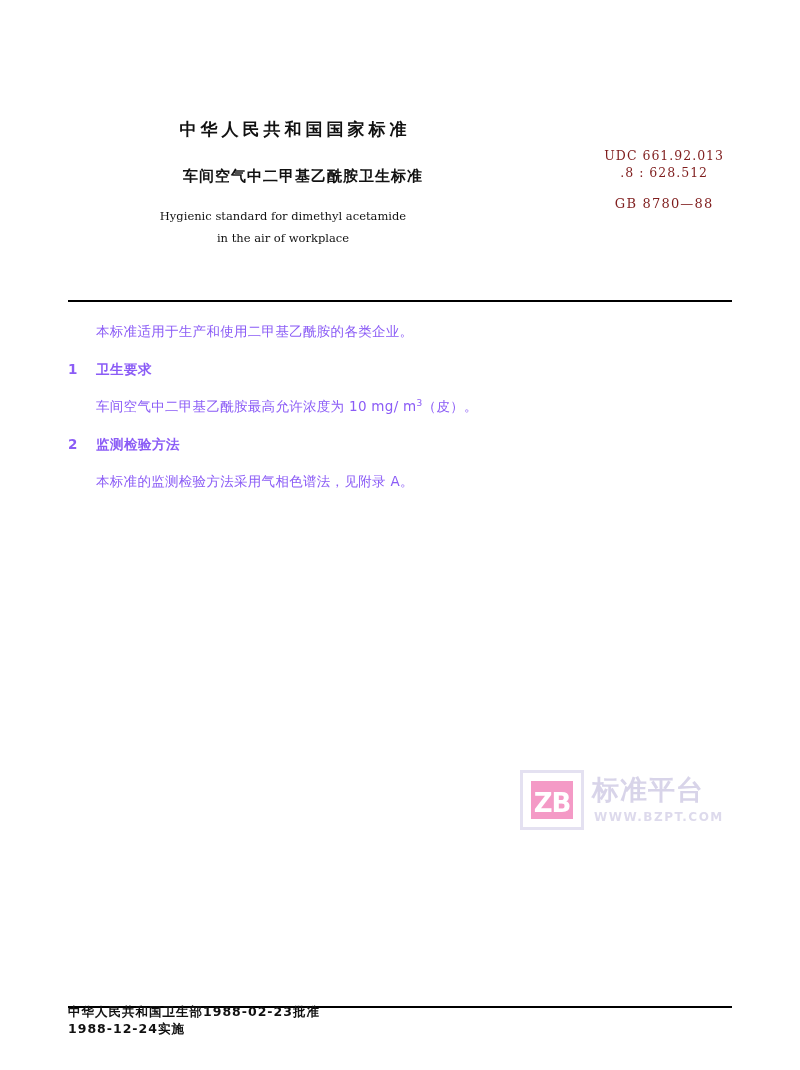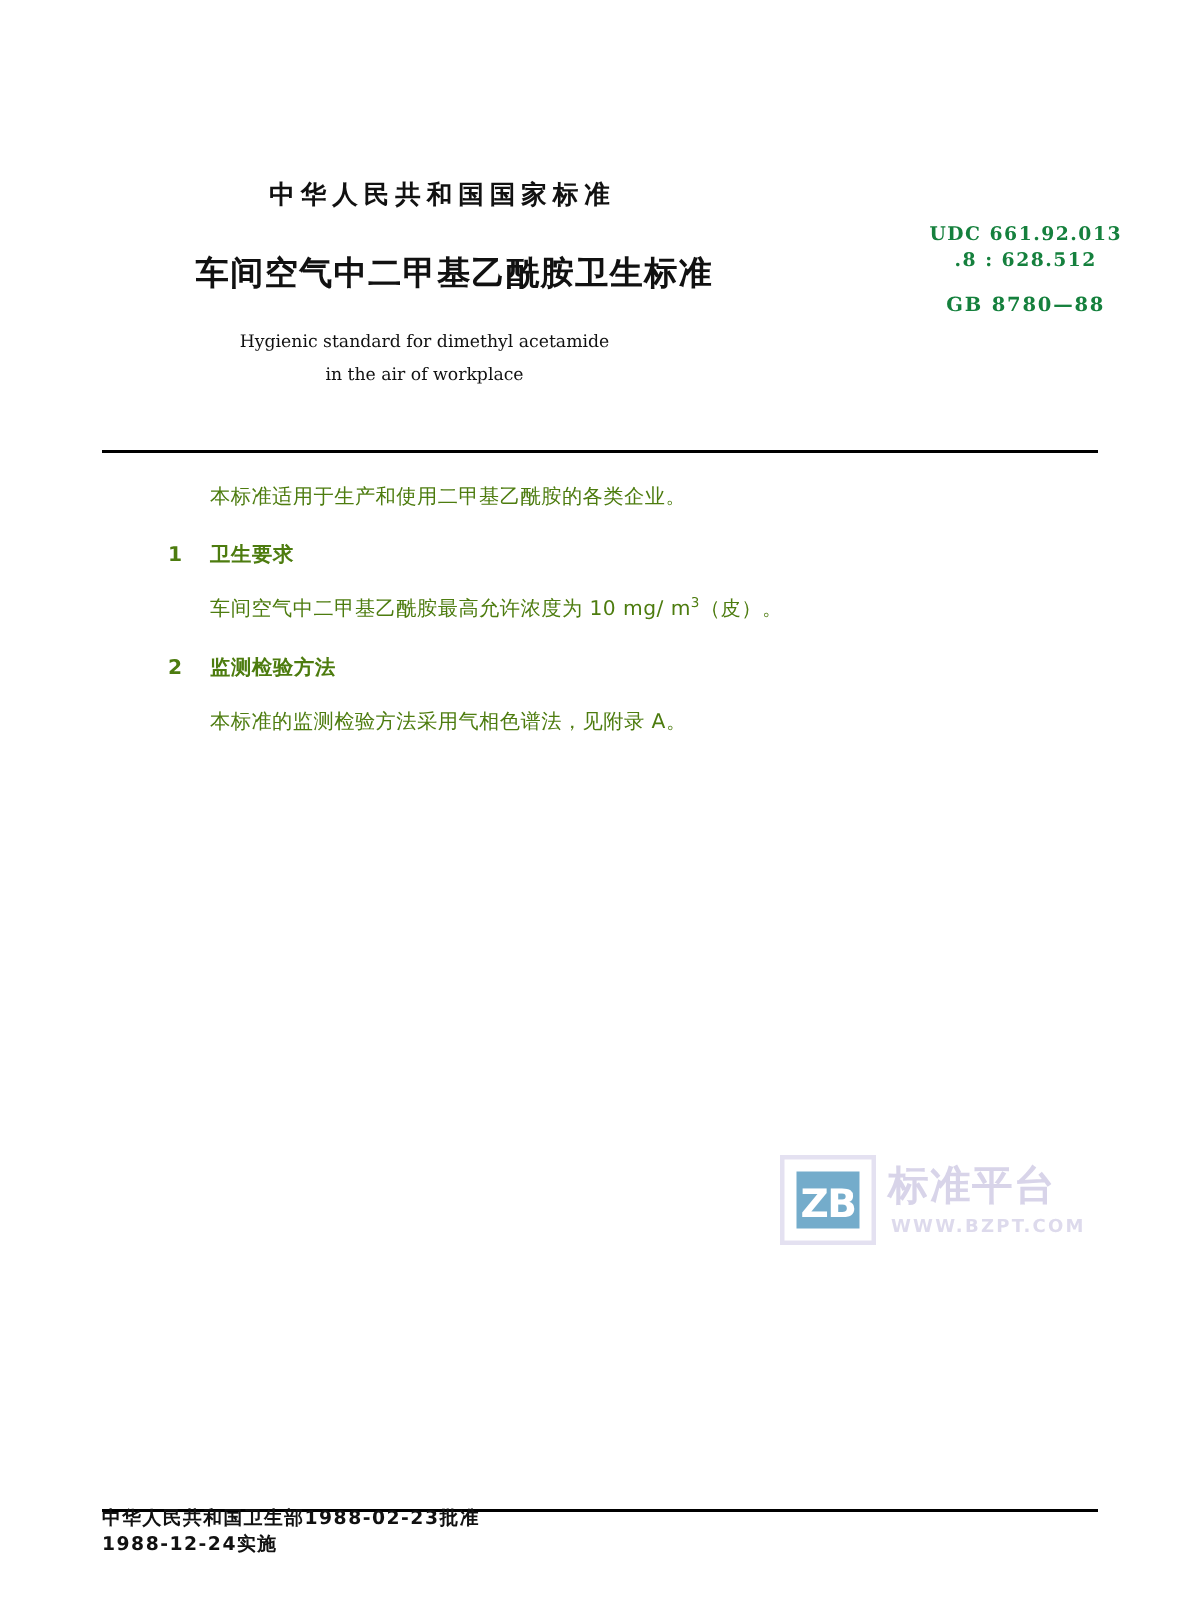--- a/index.html
+++ b/index.html
@@ -34,47 +34,46 @@
     font-size: 17px;
     letter-spacing: 4px;
     color: #111;
     padding-left: 40px;
     padding-right: 250px;
   }
   .std-title {
     text-align: center;
     font-family: "DejaVu Sans", sans-serif;
     font-weight: bold;
-    font-size: 22px;
+    font-size: 15px;
     letter-spacing: 1px;
     color: #111;
     margin-top: 26px;
     padding-left: 56px;
     padding-right: 250px;
   }
   .std-title-en {
     text-align: center;
     font-family: "DejaVu Serif", serif;
     font-size: 11.5px;
     color: #111;
     margin-top: 20px;
     padding-left: 16px;
     padding-right: 250px;
     line-height: 1.9;
   }
 
   
   .codes {
     position: absolute;
-    right: 52px;
+    right: 76px;
     top: 148px;
     text-align: left;
     font-family: "DejaVu Serif", serif;
-    color: #15803d;
-    font-weight: bold;
+    color: #7f1d1d;
   }
   .udc-line1 {
     font-size: 12.5px;
     letter-spacing: 1px;
     white-space: nowrap;
   }
   .udc-line2 {
     font-size: 12.5px;
     letter-spacing: 1px;
     white-space: nowrap;
@@ -105,22 +104,21 @@
     border-top: 2px solid #000;
   }
 
   
   .content {
     position: absolute;
     left: 68px;
     top: 320px;
     width: 664px;
     font-family: "DejaVu Sans", sans-serif;
-    color: #4d7c0f;
-    margin-left: 44px;
+    color: #8b5cf6;
   }
   .para {
     font-size: 13.5px;
     line-height: 1.7;
     margin: 0 0 18px 0;
     text-indent: 28px;
     letter-spacing: 0.3px;
   }
   .sec {
     font-size: 13.5px;
@@ -155,21 +153,21 @@
     height: 60px;
     border: 3px solid #cfc9e6;
     box-sizing: border-box;
   }
   .wm-badge-inner {
     position: absolute;
     left: 8px;
     top: 8px;
     right: 8px;
     bottom: 8px;
-    background: #0369a1;
+    background: #ec4899;
     color: #fff;
     font-family: "DejaVu Sans", sans-serif;
     font-weight: bold;
     font-size: 26px;
     line-height: 44px;
     text-align: center;
     letter-spacing: -1px;
   }
   .wm-text {
     position: absolute;

